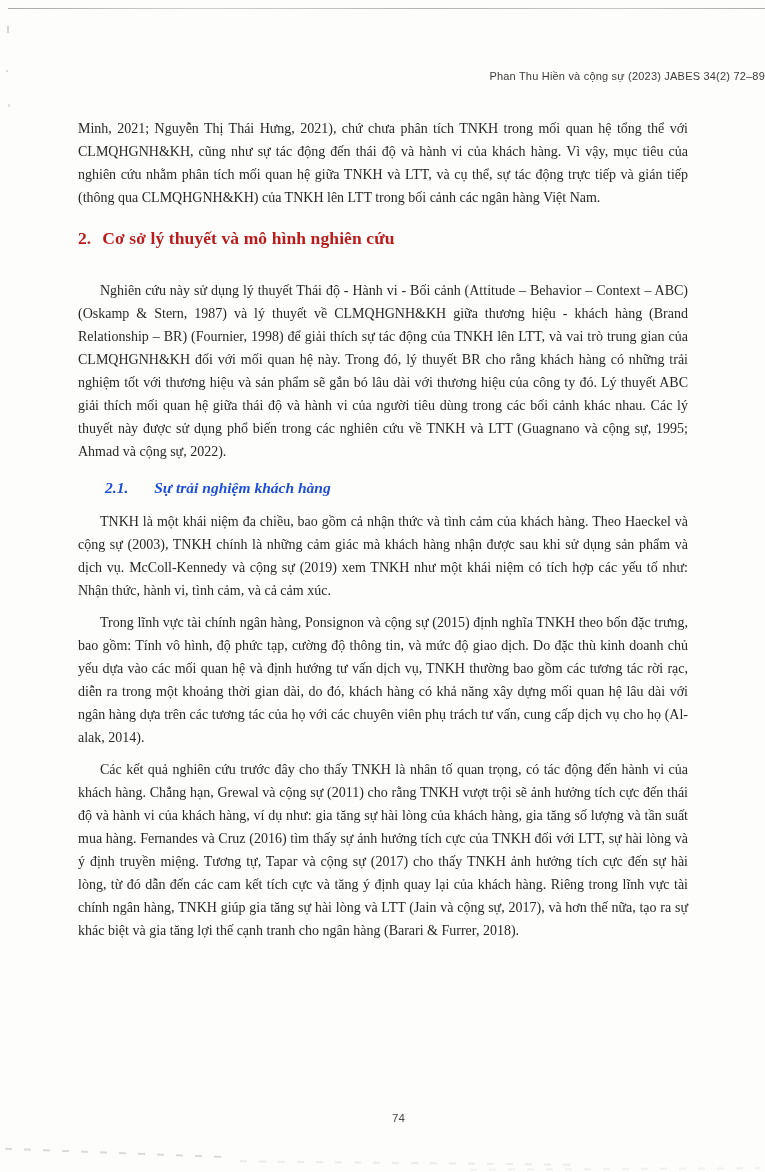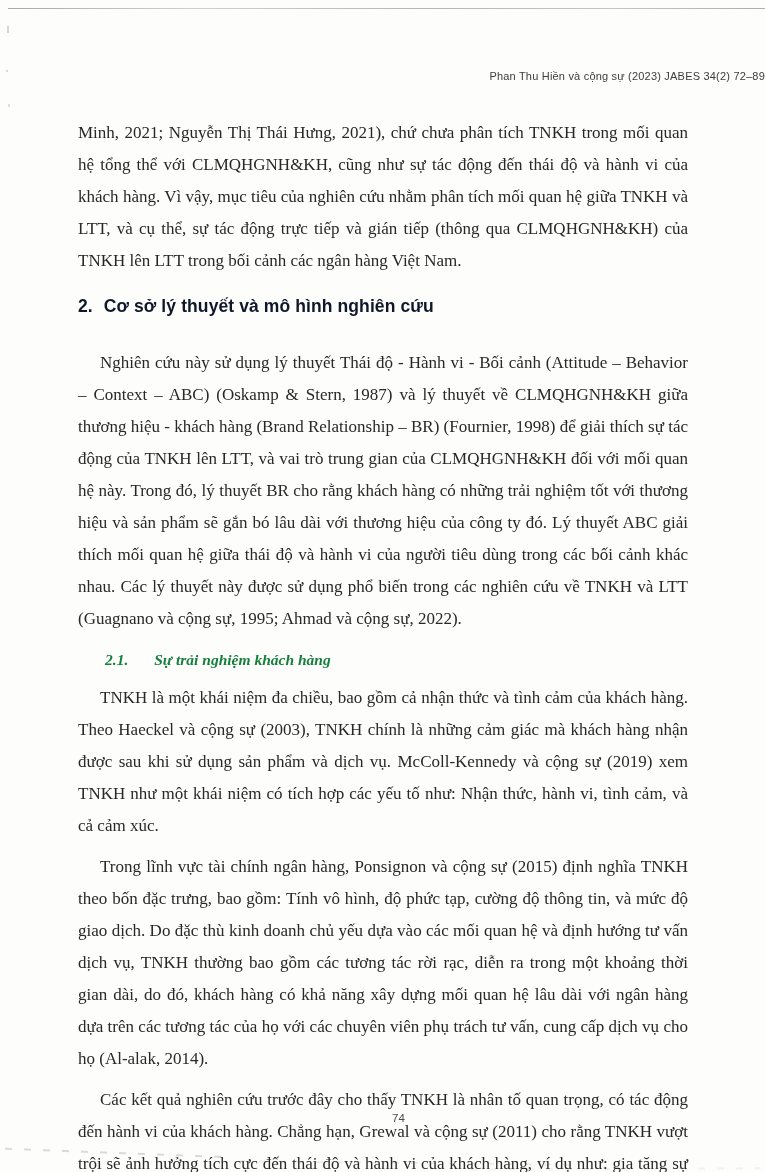--- a/index.html
+++ b/index.html
@@ -38,43 +38,43 @@
     text-align: right;
     font-family: "Liberation Sans", sans-serif;
     font-size: 11px; letter-spacing: .2px;
     color: #3c3c3a;
   }
   .body-text {
     position: absolute; top: 117px; left: 78px; width: 610px;
   }
   p.para {
     margin: 0 0 9px 0;
-    font-size: 17px; line-height: 32px;
+    font-size: 14px; line-height: 23px;
     text-align: justify;
     text-justify: inter-word;
     color: #282828;
   }
   p.para.indent { text-indent: 22px; }
   p.para.no-indent { text-indent: 0; }
 
   .section-heading {
     margin: 19px 0 30px 0;
-    font-family: Liberation Sans, sans-serif;
+    font-family: Liberation Serif, serif;
     font-weight: bold;
     font-size: 17.5px;
-    color: #0f172a;
+    color: #b91c1c;
     letter-spacing: .1px;
   }
   .section-heading .sec-num { display: inline-block; margin-right: 11px; }
 
   .sub-heading {
     margin: 16px 0 13px 0;
     font-size: 15.5px;
     font-style: italic;
-    color: #15803d;
+    color: #1d4ed8;
     padding-left: 27px;
   }
   .sub-heading .sub-num { display: inline-block; margin-right: 26px; font-style: italic; }
 
   .footer-page-number {
     position: absolute; top: 1112px; left: 16px; width: 100%;
     text-align: center;
     font-family: "Liberation Sans", sans-serif;
     font-size: 11.5px; color: #4a4a48;
   }

